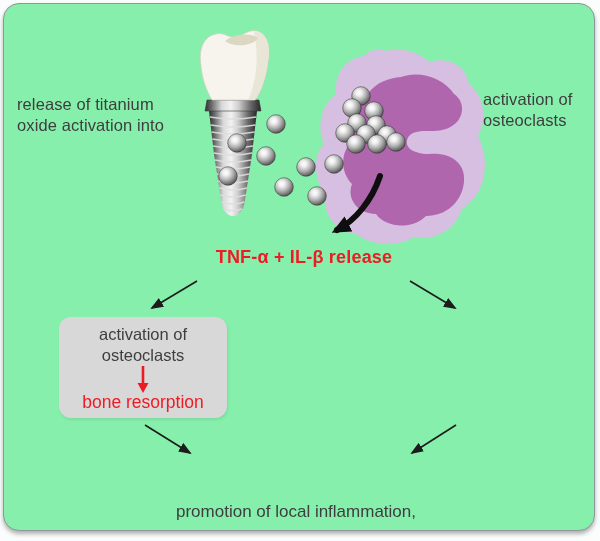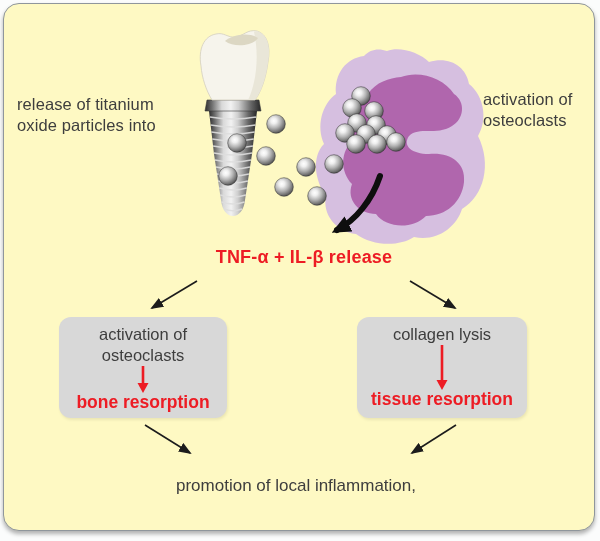--- a/index.html
+++ b/index.html
@@ -3,21 +3,21 @@
 <meta charset="utf-8">
 <style>
   html,body{margin:0;padding:0;}
   body{
     width:600px;height:541px;position:relative;overflow:hidden;
     background:#fbfcfc;
     font-family:"Liberation Sans", sans-serif;
   }
   .card{
     position:absolute;left:3px;top:3px;width:590px;height:526px;
-    background:#fef9c3;
+    background:#86efac;
     border:1.5px solid #8f969c;
     border-radius:16px;
     box-shadow:0 3px 4px rgba(0,0,0,0.30);
   }
   .diagram-svg{position:absolute;left:0;top:0;pointer-events:none;}
   .lbl{
     position:absolute;color:#3e3e3e;font-size:16.5px;line-height:21px;
     letter-spacing:0.1px;
   }
   .lbl-release{left:13px;top:90px;}
@@ -27,24 +27,24 @@
     color:#ed1c24;font-weight:bold;font-size:18px;letter-spacing:0.2px;
   }
   .gbox{
     position:absolute;top:313px;height:101px;background:#d8d8d8;
     border-radius:12px;display:flex;flex-direction:column;align-items:center;
     box-shadow:1px 2px 3px rgba(0,0,0,0.08);
   }
   .gbox-left{left:55px;width:168px;}
   .gbox-right{left:353px;width:170px;}
   .gbox .gtitle{margin-top:7px;text-align:center;font-size:16.5px;line-height:21px;color:#3e3e3e;}
-  .gbox .gresult{color:#ed1c24;font-weight:bold;font-size:17.5px;line-height:19px;text-align:right;}
+  .gbox .gresult{color:#ed1c24;font-weight:normal;font-size:17.5px;line-height:19px;text-align:right;}
   .red-arrow{display:block;}
   .lbl-bottom{
-    position:absolute;top:471px;left:0;width:584px;text-align:center;
+    position:absolute;top:497px;left:0;width:584px;text-align:center;
     color:#3e3e3e;font-size:17px;line-height:22px;
   }
 </style>
 </head>
 <body>
 
 <div class="card">
 
   <svg class="diagram-svg" width="600" height="541" viewBox="0 0 600 541">
     <defs>
@@ -167,21 +167,21 @@
     <g stroke="#1c1c1c" stroke-width="1.6" fill="none">
       <path d="M 193 277 L 148 304" marker-end="url(#mSmall)"></path>
       <path d="M 406 277 L 451 304" marker-end="url(#mSmall)"></path>
       <path d="M 141 421 L 186 449" marker-end="url(#mSmall)"></path>
       <path d="M 452 421 L 408 449" marker-end="url(#mSmall)"></path>
     </g>
   </svg>
 
   <div class="lbl lbl-release">
     <div>release of titanium</div>
-    <div>oxide particles into</div>
+    <div>oxide activation into</div>
   </div>
 
   <div class="lbl lbl-act-right">
     <div>activation of</div>
     <div>osteoclasts</div>
   </div>
 
   <div class="lbl-tnf">TNF-α + IL-β release</div>
 
   <div class="gbox gbox-left">
@@ -189,28 +189,18 @@
       <div>activation of</div>
       <div>osteoclasts</div>
     </div>
     <svg class="red-arrow" width="20" height="27">
       <line x1="10" y1="0" x2="10" y2="18" stroke="#ed1c24" stroke-width="2.6"></line>
       <polygon points="4.5,17 15.5,17 10,27" fill="#ed1c24"></polygon>
     </svg>
     <div class="gresult">bone resorption</div>
   </div>
 
-  <div class="gbox gbox-right">
-    <div class="gtitle">
-      <div>collagen lysis</div>
-    </div>
-    <svg class="red-arrow" width="20" height="45">
-      <line x1="10" y1="0" x2="10" y2="36" stroke="#ed1c24" stroke-width="2.6"></line>
-      <polygon points="4.5,35 15.5,35 10,45" fill="#ed1c24"></polygon>
-    </svg>
-    <div class="gresult">tissue resorption</div>
-  </div>
 
   <div class="lbl-bottom">
     <div>promotion of local inflammation,</div>
   </div>
 
 </div>
 
 </body></html>

